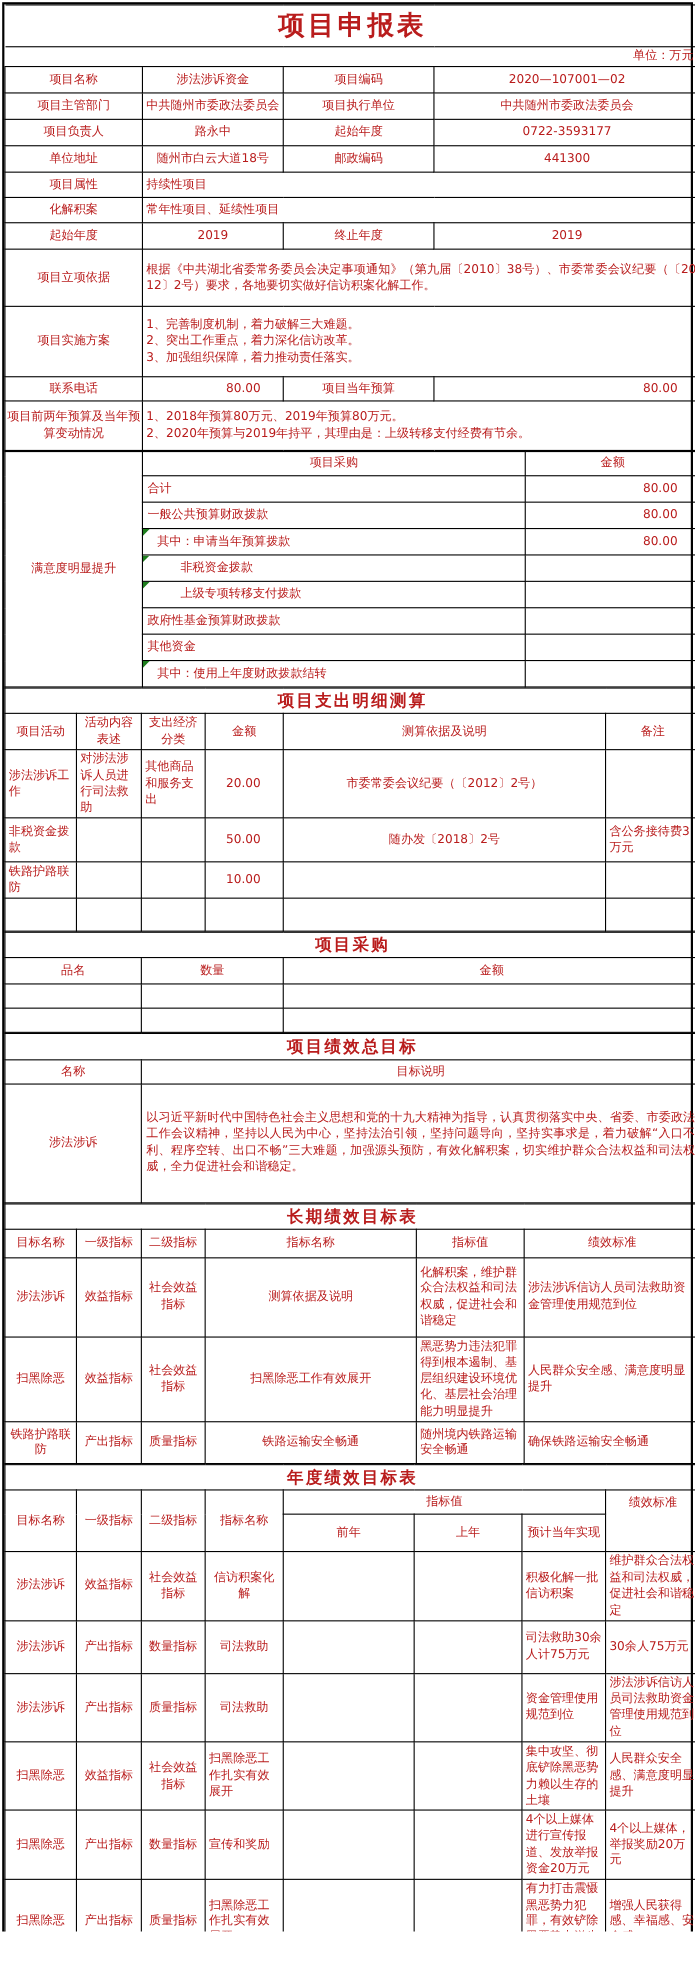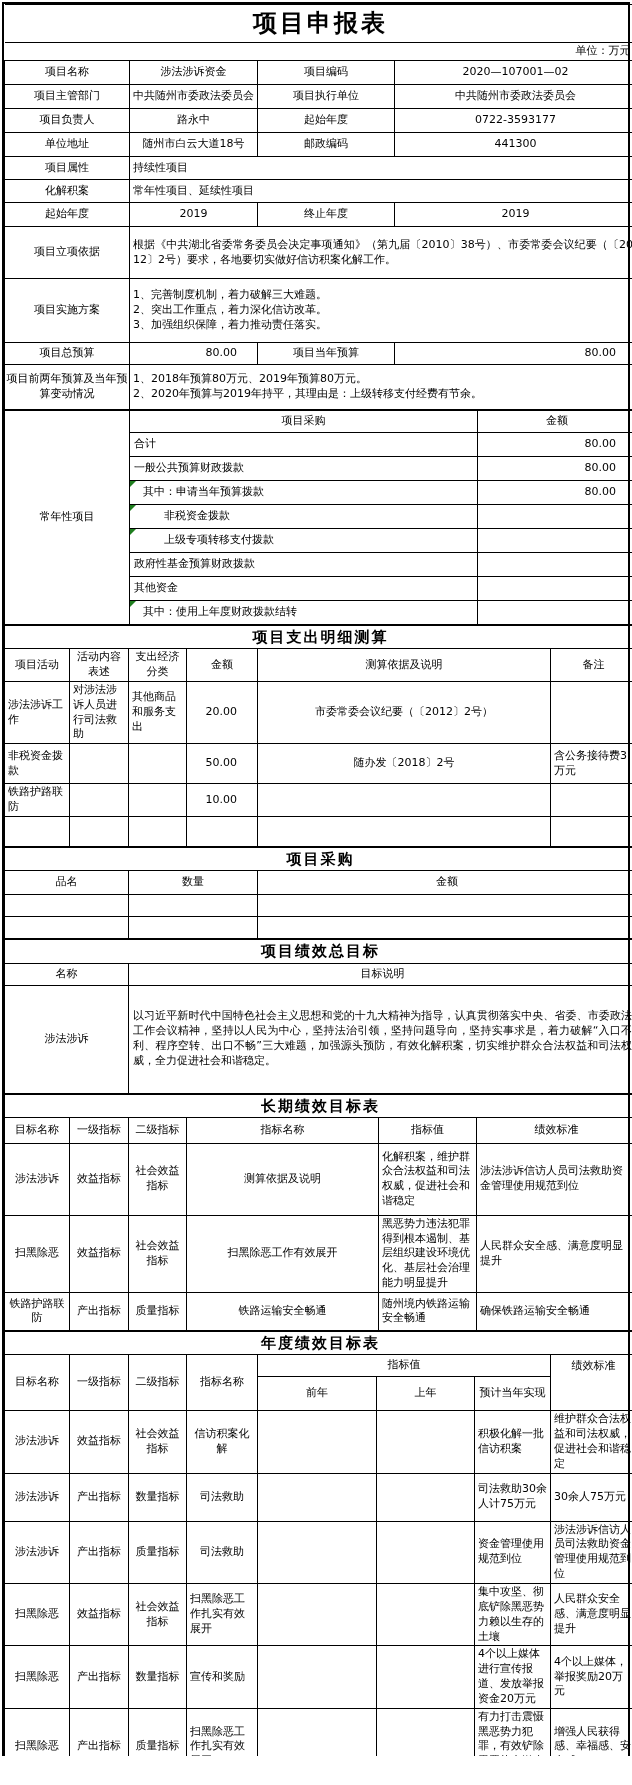--- a/index.html
+++ b/index.html
@@ -1,17 +1,17 @@
 <!DOCTYPE html>
 <html><head>
 <meta charset="utf-8">
 <style>
   html,body{margin:0;padding:0;background:#fff;}
   .sheet{width:632px;height:1756px;box-sizing:border-box;padding:2px;background:#fff;
-         font-family:"DejaVu Sans",sans-serif;color:#000000;}
+         font-family:"DejaVu Sans",sans-serif;color:#b91c1c;}
   .doc{border:2px solid #000;box-sizing:border-box;}
   table{border-collapse:collapse;table-layout:fixed;width:100%;}
   td{border:1px solid #000;font-size:11px;line-height:1.35;padding:1px 3px;
      word-break:break-all;overflow:hidden;vertical-align:middle;box-sizing:border-box;position:relative;}
   .noborder{border-left:none;border-right:none;}
   .center{text-align:center;}
   .right{text-align:right;}
   .left{text-align:left;}
   .just{text-align:justify;}
   .top{vertical-align:top;}
@@ -89,21 +89,21 @@
     </tr>
     <tr style="height:64px">
       <td class="center">项目实施方案</td>
       <td colspan="3" class="left">
         <div>1、完善制度机制，着力破解三大难题。</div>
         <div>2、突出工作重点，着力深化信访改革。</div>
         <div>3、加强组织保障，着力推动责任落实。</div>
       </td>
     </tr>
     <tr style="height:22px">
-      <td class="center">项目总预算</td>
+      <td class="center">联系电话</td>
       <td class="right amount">80.00</td>
       <td class="center">项目当年预算</td>
       <td class="right amount">80.00</td>
     </tr>
     <tr style="height:45px">
       <td class="center" style="padding:1px 1px">项目前两年预算及当年预算变动情况</td>
       <td colspan="3" class="left">
         <div>1、2018年预算80万元、2019年预算80万元。</div>
         <div>2、2020年预算与2019年持平，其理由是：上级转移支付经费有节余。</div>
       </td>
@@ -112,21 +112,21 @@
       </table>
 
   <table>
     <colgroup>
           <col style="width:125px">
           <col style="width:348px">
           <col style="width:159px">
         </colgroup>
     <tbody>
           <tr style="height:22px">
-      <td rowspan="9" class="center">常年性项目</td>
+      <td rowspan="9" class="center">满意度明显提升</td>
       <td class="center">项目采购</td>
       <td class="center">金额</td>
     </tr>
     <tr style="height:24px">
       <td class="ind0">合计</td>
       <td class="right amount">80.00</td>
     </tr>
     <tr style="height:24px">
       <td class="ind0">一般公共预算财政拨款</td>
       <td class="right amount">80.00</td>

